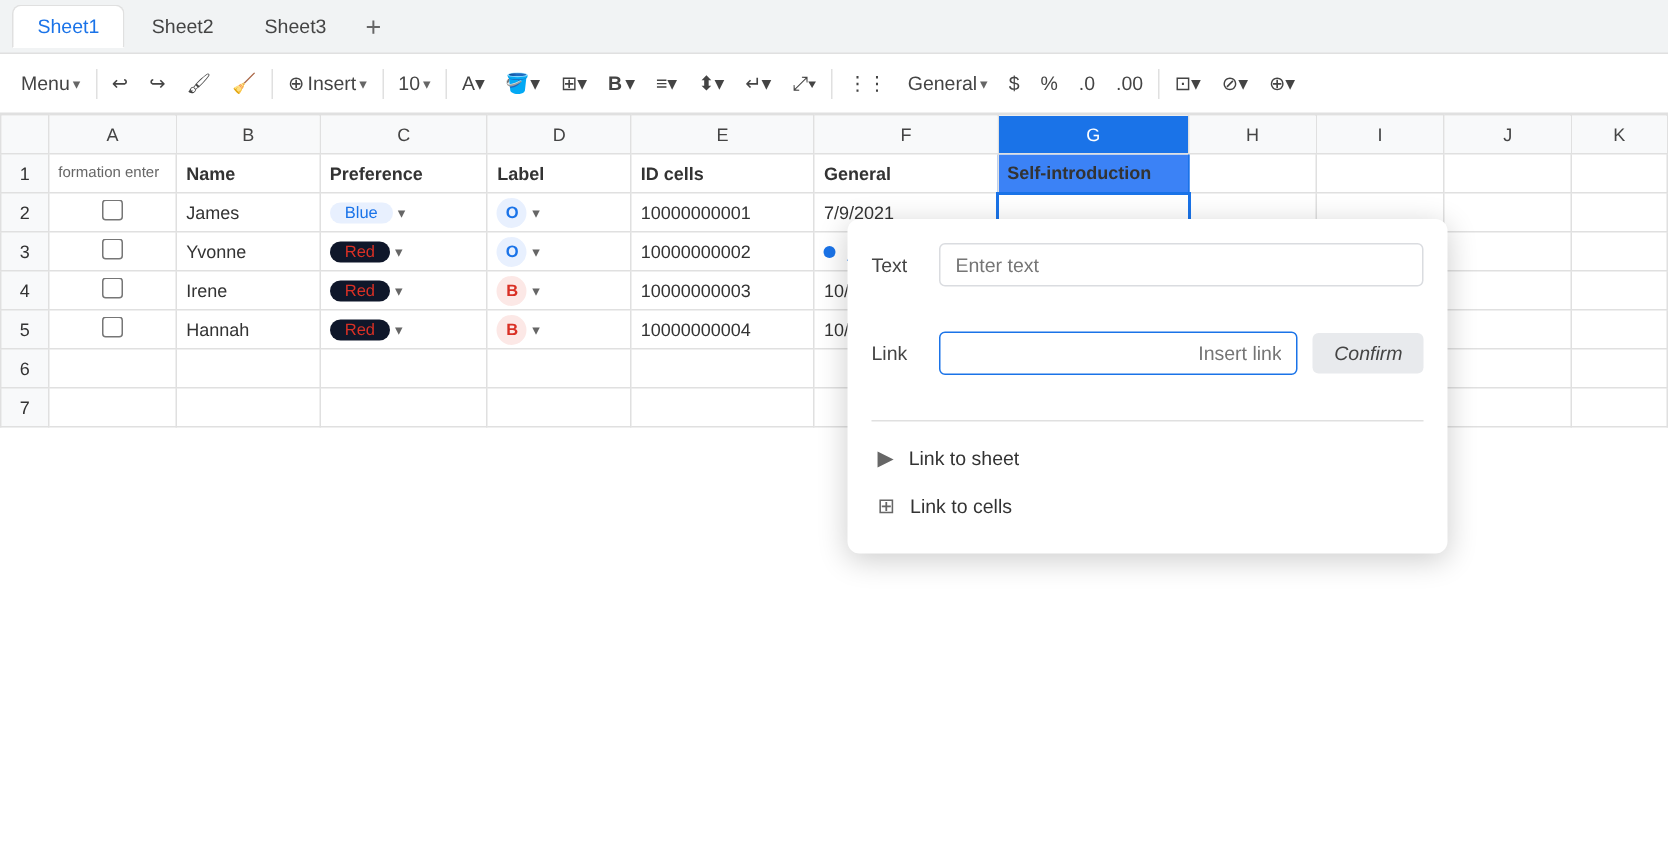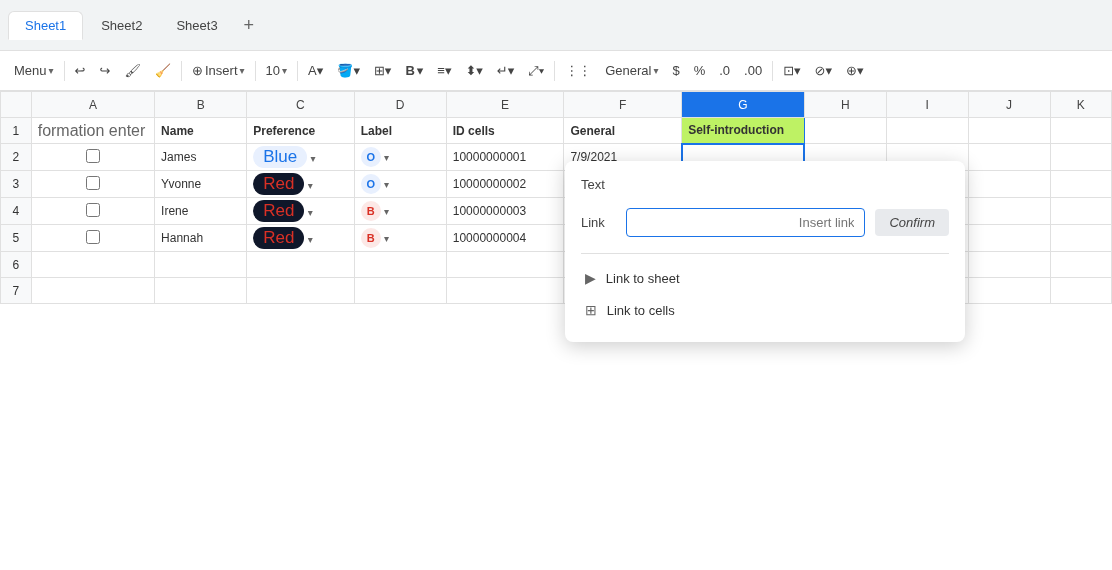--- a/index.html
+++ b/index.html
@@ -2,21 +2,21 @@
 <html><head>
   <meta charset="utf-8">
   <style>
     * { box-sizing: border-box; margin: 0; padding: 0; }
     body { font-family: 'Arial', sans-serif; font-size: 13px; background: #fff; overflow: hidden; width: 1112px; height: 570px; }
 
     
     .tab-bar {
       display: flex; align-items: center;
       background: #f1f3f4; border-bottom: 1px solid #e0e0e0;
-      padding: 0 8px; height: 51px; gap: 2px;
+      padding: 0 8px; height: 36px; gap: 2px;
     }
     .tab {
       padding: 6px 16px; border-radius: 6px 6px 0 0;
       cursor: pointer; font-size: 13px; color: #444;
       background: transparent; border: none; outline: none;
     }
     .tab.active { background: #fff; color: #1a73e8; font-weight: 500; border: 1px solid #e0e0e0; border-bottom: 1px solid #fff; }
     .tab-add { background: none; border: none; cursor: pointer; padding: 4px 8px; font-size: 18px; color: #666; line-height: 1; }
 
     
@@ -56,27 +56,27 @@
     .spreadsheet td { padding: 2px 6px; color: #333; }
     .row-header {
       background: #f8f9fa; text-align: center;
       width: 30px; min-width: 30px; color: #666;
     }
     .col-checkbox { width: 30px; text-align: center; }
     .checkbox { width: 14px; height: 14px; cursor: pointer; }
 
     
     .col-g-header { background: #1a73e8 !important; color: #fff !important; }
-    .col-g-cell { background: #bef264; border: 1px solid #1a73e8 !important; margin-top: 40px; }
+    .col-g-cell { background: #3b82f6; border: 1px solid #1a73e8 !important; margin-top: 40px; }
     .col-g-active { background: #fff; border: 2px solid #1a73e8 !important; }
 
     
     .badge {
       display: inline-block; padding: 1px 10px; border-radius: 12px;
-      font-size: 17px; font-weight: 500;
+      font-size: 11px; font-weight: 500;
     }
     .badge-blue { background: #e8f0fe; color: #1a73e8; }
     .badge-red { background: #0f172a; color: #d93025; }
 
     
     .label-badge {
       display: inline-flex; align-items: center; justify-content: center;
       width: 20px; height: 20px; border-radius: 50%;
       font-size: 11px; font-weight: bold;
     }
@@ -84,21 +84,21 @@
     .label-b { background: #fce8e6; color: #d93025; }
 
     
     .link-popup {
       position: absolute; top: 70px; left: 565px;
       background: #fff; border-radius: 8px;
       box-shadow: 0 4px 20px rgba(0,0,0,0.2);
       width: 400px; padding: 16px; z-index: 100;
     }
     .popup-row {
-      display: flex; align-items: center; gap: 10px; margin-bottom: 16px;
+      display: flex; align-items: center; gap: 10px; margin-bottom: 30px;
     }
     .popup-label { font-size: 13px; color: #444; width: 35px; flex-shrink: 0; }
     .popup-input {
       flex: 1; border: 1px solid #dadce0; border-radius: 4px;
       padding: 6px 10px; font-size: 13px; color: #333; outline: none;
     }
     .popup-input.link-input { border-color: #1a73e8; text-align: right; }
     .confirm-btn {
       background: #e8eaed; color: #444; border: none;
       border-radius: 4px; padding: 6px 14px; cursor: pointer;
@@ -201,21 +201,21 @@
         <th class="col-h">H</th>
         <th class="col-i">I</th>
         <th class="col-j">J</th>
         <th class="col-k">K</th>
       </tr>
     </thead>
     <tbody>
 
       <tr>
         <td class="row-header">1</td>
-        <td class="col-a" style="font-size:16px;color:#666;">formation enter</td>
+        <td class="col-a" style="font-size:10px;color:#666;">formation enter</td>
         <td class="col-b"><b>Name</b></td>
         <td class="col-c"><b>Preference</b></td>
         <td class="col-d"><b>Label</b></td>
         <td class="col-e"><b>ID cells</b></td>
         <td class="col-f"><b>General</b></td>
         <td class="col-g col-g-cell"><b>Self-introduction</b></td>
         <td class="col-h"></td>
         <td class="col-i"></td>
         <td class="col-j"></td>
         <td class="col-k"></td>
@@ -344,20 +344,21 @@
         <td class="col-j"></td>
         <td class="col-k"></td>
       </tr>
     </tbody>
   </table>
 
   <div class="link-popup">
 
     <div class="popup-row">
       <span class="popup-label">Text</span>
+      <input class="popup-input" type="text" placeholder="Enter text" style="">
     </div>
 
     <div class="popup-row">
       <span class="popup-label">Link</span>
       <input class="popup-input link-input" type="text" placeholder="Insert link" style="">
       <button class="confirm-btn">Confirm</button>
     </div>
     <div class="popup-divider"></div>
 
     <div class="popup-menu-item">

